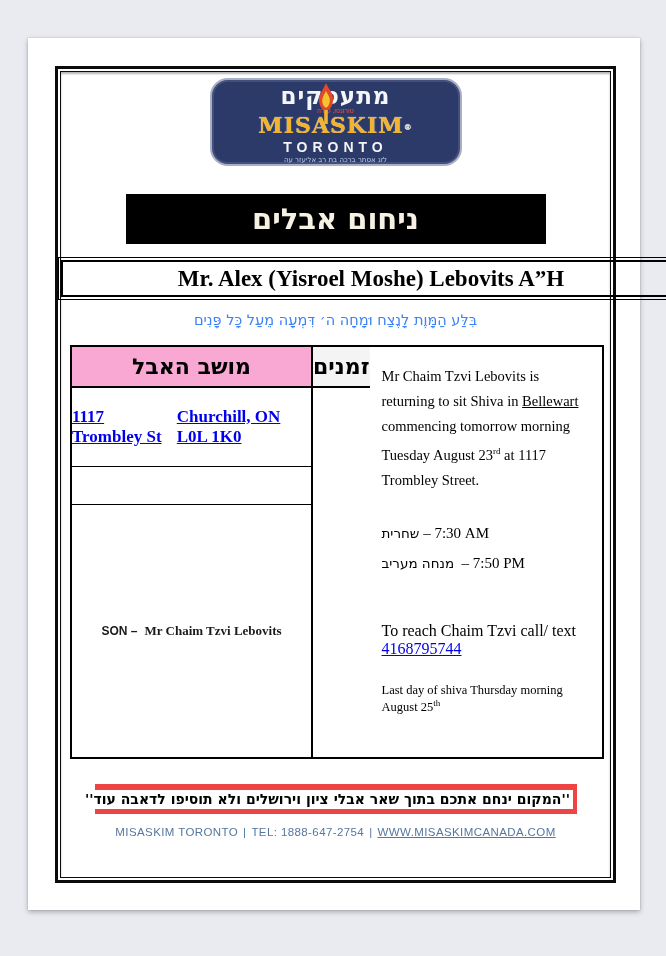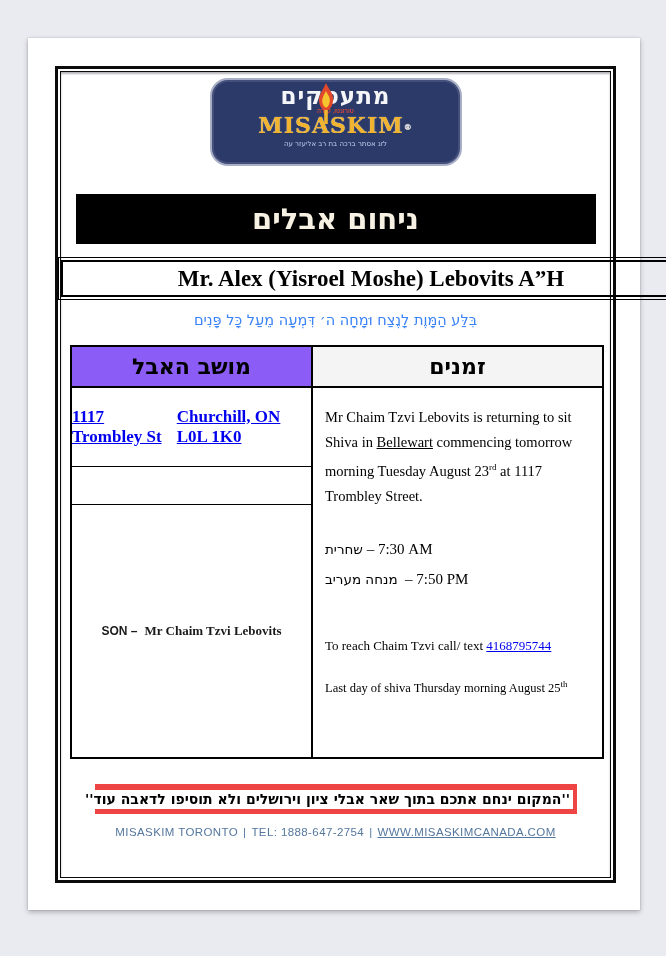--- a/index.html
+++ b/index.html
@@ -30,45 +30,45 @@
   .logo-hebrew { color:#f5f6fa; font-family:"DejaVu Sans", sans-serif; font-weight:bold; font-size:23px; line-height:24px; letter-spacing:1px; }
   .logo-sub { color:#d8453a; font-size:6px; line-height:6px; font-weight:bold; }
   .logo-name { color:#f2b42e; font-family:"DejaVu Serif", serif; font-weight:bold; font-size:22px; line-height:23px; letter-spacing:1px; text-shadow:0 0 1px #fff, 0 1px 0 rgba(0,0,0,.4); }
   .logo-name .reg { font-size:8px; vertical-align:middle; color:#e8e8e8; }
   .logo-city { color:#f4f4f6; font-size:14px; line-height:16px; letter-spacing:5px; font-weight:bold; }
   .logo-dedication { color:#bcd0ee; font-family:"DejaVu Sans", sans-serif; font-size:7px; line-height:10px; }
   .flame { position:absolute; left:103px; top:3px; z-index:2; }
 
   
   .banner-top {
-    width:520px; height:50px; margin:24px auto 0; background:#000;
+    width:420px; height:50px; margin:24px auto 0; background:#000;
     display:flex; align-items:center; justify-content:center;
   }
   .banner-top span { color:#f6f1e2; font-family:"DejaVu Sans", sans-serif; font-weight:bold; font-size:29px; }
 
   .title-box {
     width:620px; height:37px; margin:16px auto 0;
     border:2px solid #000; outline:1px solid #000; outline-offset:2px;
     display:flex; align-items:center; justify-content:center;
     font-family:"Liberation Serif", serif; font-weight:bold; font-size:23px; color:#000;
   }
 
   .verse { margin-top:15px; text-align:center; font-family:"DejaVu Sans", sans-serif; font-size:14.5px; color:#3b82f6; }
 
   
   .grid { width:534px; margin:17px 0 0 9px; display:flex; border:2px solid #000; background:#fff; }
   .col-left  { width:241px; border-right:2px solid #000; }
-  .col-right { flex:1; display:flex; flex-direction:column; }
+  .col-right { flex:1; display:flex; flex-direction:row; }
 
   .hdr {
     height:41px; border-bottom:2px solid #000;
     display:flex; align-items:center; justify-content:center;
     font-family:"DejaVu Sans", sans-serif; font-weight:bold; font-size:22px; color:#000;
   }
-  .hdr-gray  { background:#8b5cf6; }
+  .hdr-gray  { background:#f9a8d4; }
   .hdr-light { background:#f4f4f4; }
 
   .cell-address {
     height:79px; border-bottom:1px solid #000;
     display:flex; flex-direction:row; align-items:center; justify-content:center; gap:7px;
     font-family:"Liberation Serif", serif; font-weight:bold; font-size:17px;
   }
   .cell-address a { color:#0000EE; text-decoration:underline; }
   .cell-empty { height:38px; border-bottom:1px solid #000; }
   .cell-mourner {
@@ -78,21 +78,21 @@
   .cell-mourner .son { font-family:"Liberation Sans", sans-serif; font-size:12px; margin-right:7px; }
 
   .cell-details {
     flex:1; padding:17px 12px 0; text-align:left;
     font-family:"Liberation Serif", serif; font-weight:normal; color:#000;
   }
   .notice { font-size:14.5px; line-height:25px; }
   .notice .u { text-decoration:underline; }
   .times { margin-top:25px; font-size:15px; line-height:30px; }
   .times .heb { font-family:"DejaVu Sans", sans-serif; font-size:13.5px; }
-  .contact { margin-top:44px; font-size:13px; }
+  .contact { margin-top:44px; font-size:16px; }
   .contact a { color:#0000EE; text-decoration:underline; }
   .lastday { margin-top:25px; font-size:12.5px; }
   sup { font-size:9px; }
 
   .banner-bottom {
     width:482px; height:22px; margin:25px 0 0 34px; background:#ef4444;
     display:flex; align-items:center; justify-content:flex-end; padding:15px 4px;
   }
   .banner-bottom .hl {
     background:#fff; color:#000; font-family:"DejaVu Sans", sans-serif;
@@ -113,20 +113,21 @@
       <div class="logo-wrap">
         <div class="logo">
           <svg class="flame" width="22" height="42" viewBox="0 0 22 42">
             <path d="M11 0 C14 7 19 10 18 18 C17.5 24 14 27 11 28 C8 27 4.5 24 4 18 C3.6 12 8 7 11 0 Z" fill="#e2492c"></path>
             <path d="M11 8 C13 12 15.3 14 14.8 18.5 C14.4 22 12.6 24 11 24.8 C9.4 24 7.6 22 7.2 18.5 C6.9 15 9 12 11 8 Z" fill="#f6c42e"></path>
             <rect x="9.2" y="27" width="3.6" height="14" fill="#f2b42e"></rect>
           </svg>
           <div class="logo-hebrew" dir="rtl">מתעסקים</div>
           <div class="logo-sub" dir="rtl">טורונטו, קנדה</div>
           <div class="logo-name"><span>MISASKIM</span><span class="reg">®</span></div>
+          <div class="logo-city">TORONTO</div>
           <div class="logo-dedication" dir="rtl">לזנ אסתר ברכה בת רב אליעזר עה</div>
         </div>
       </div>
 
       <div class="banner-top">
         <span dir="rtl">ניחום אבלים</span>
       </div>
 
       <div class="title-box">
         <span>Mr. Alex (Yisroel Moshe) Lebovits A”H</span>

